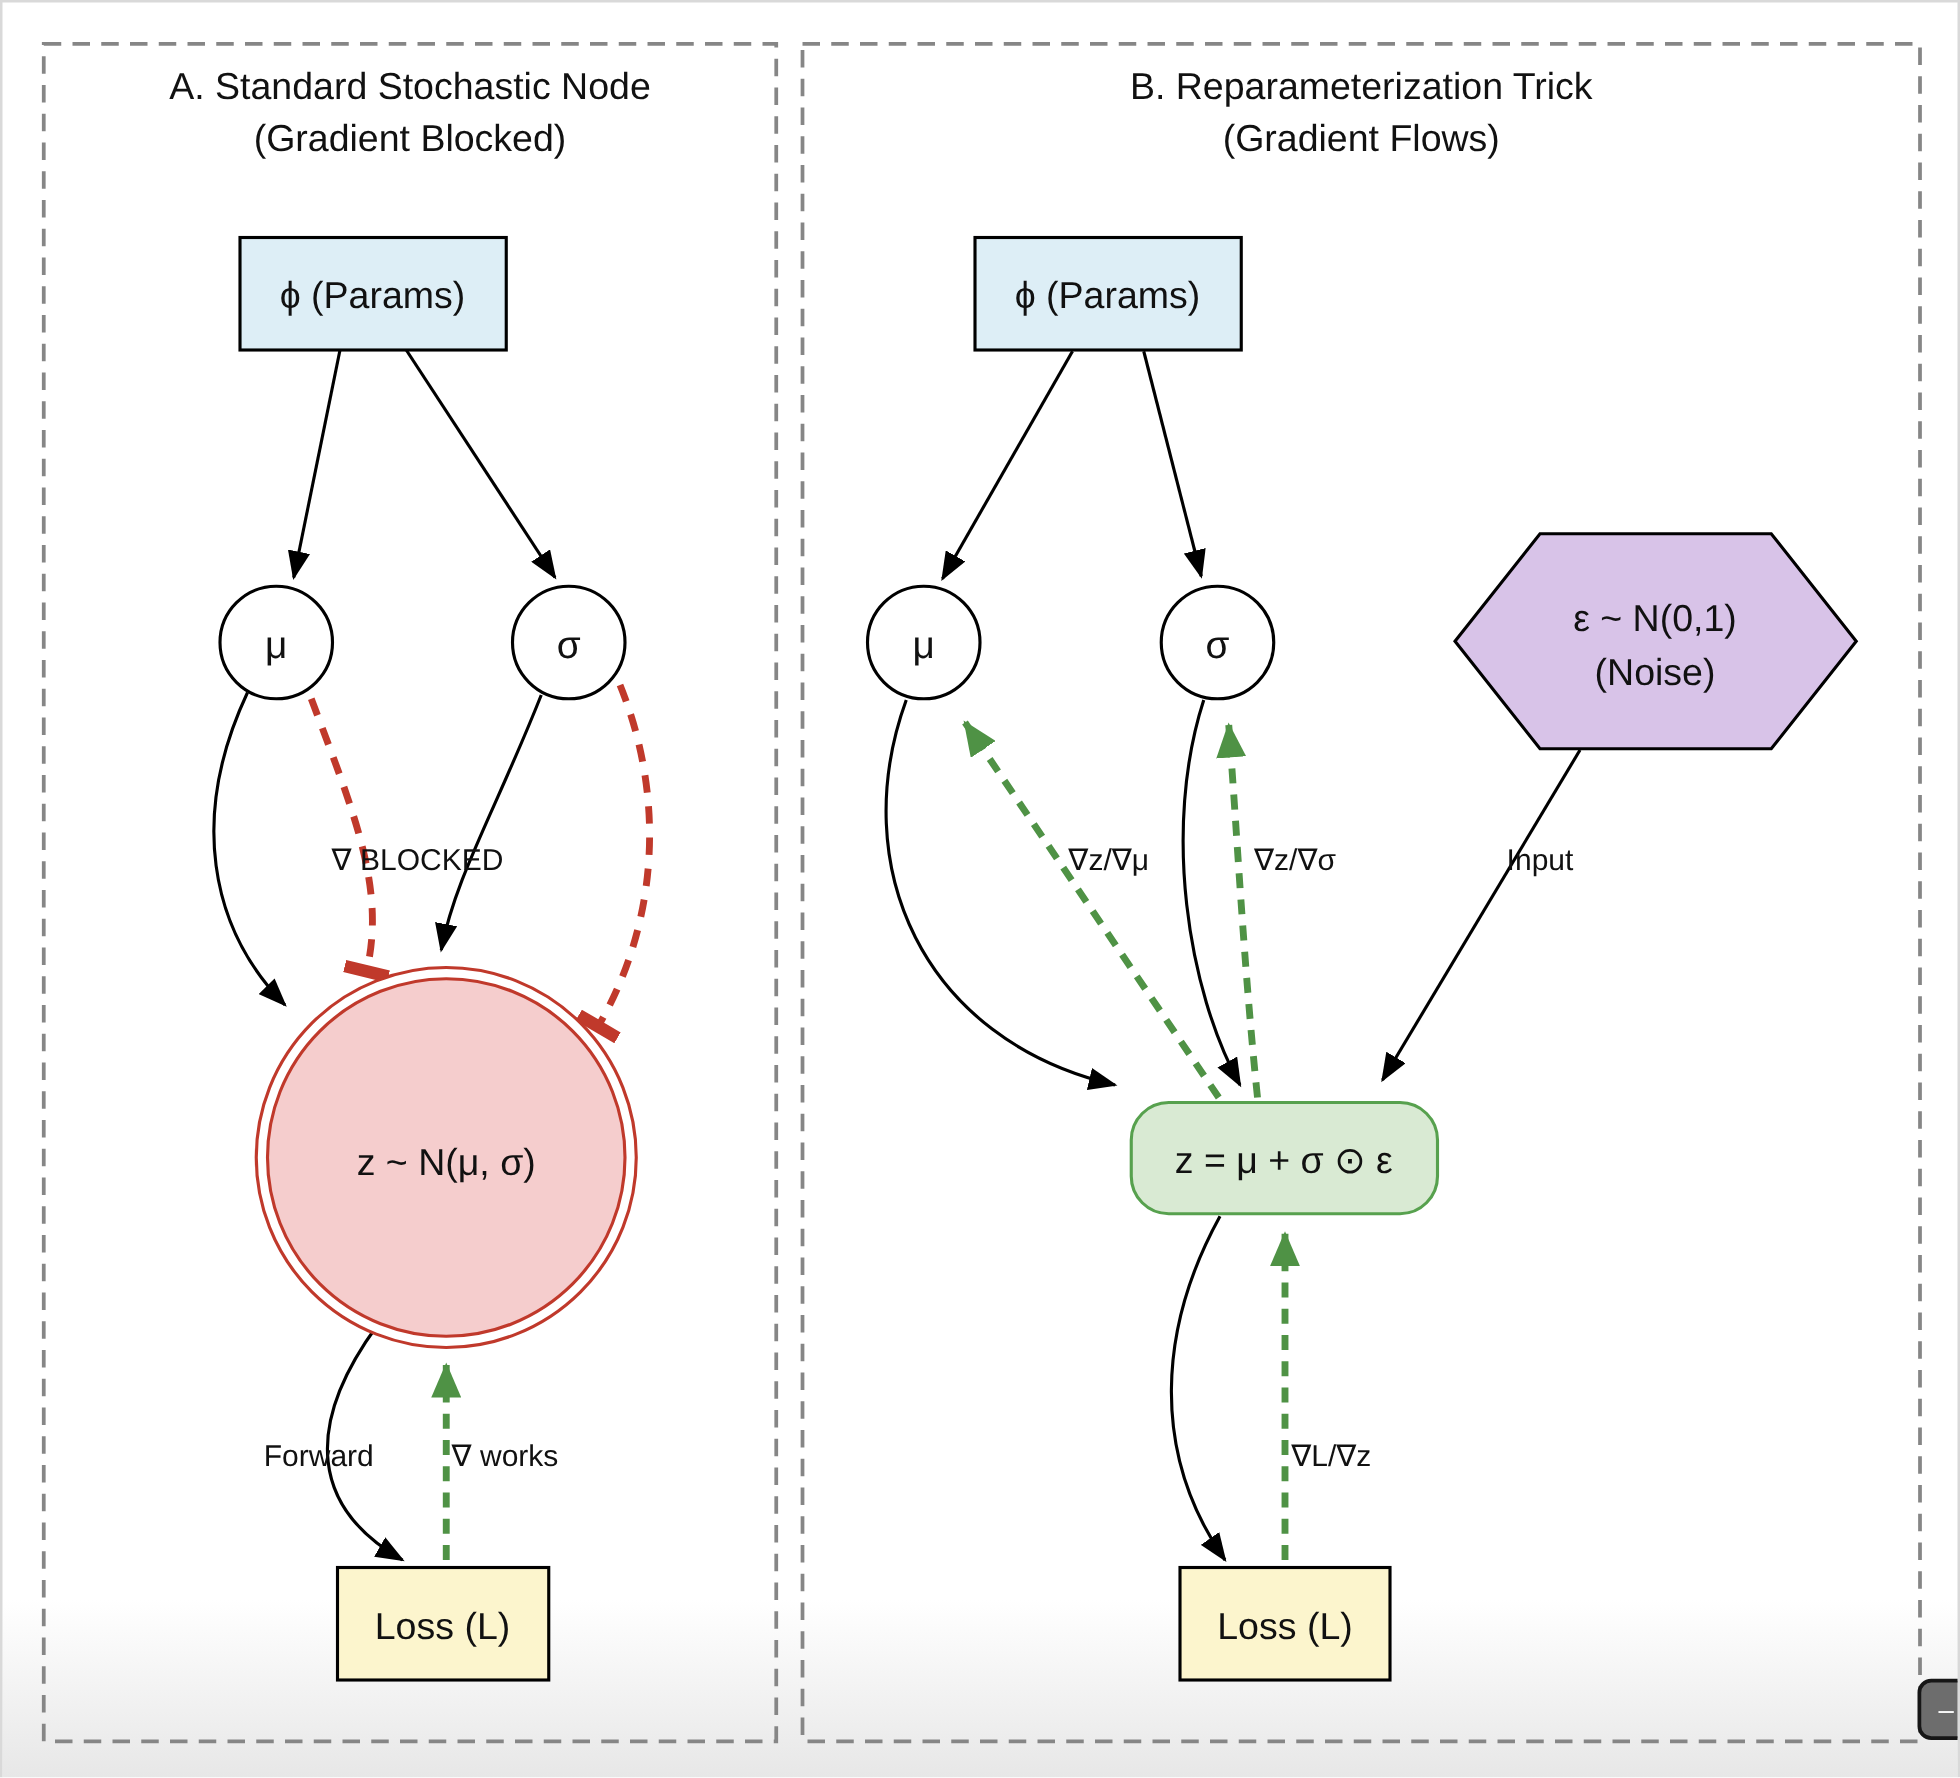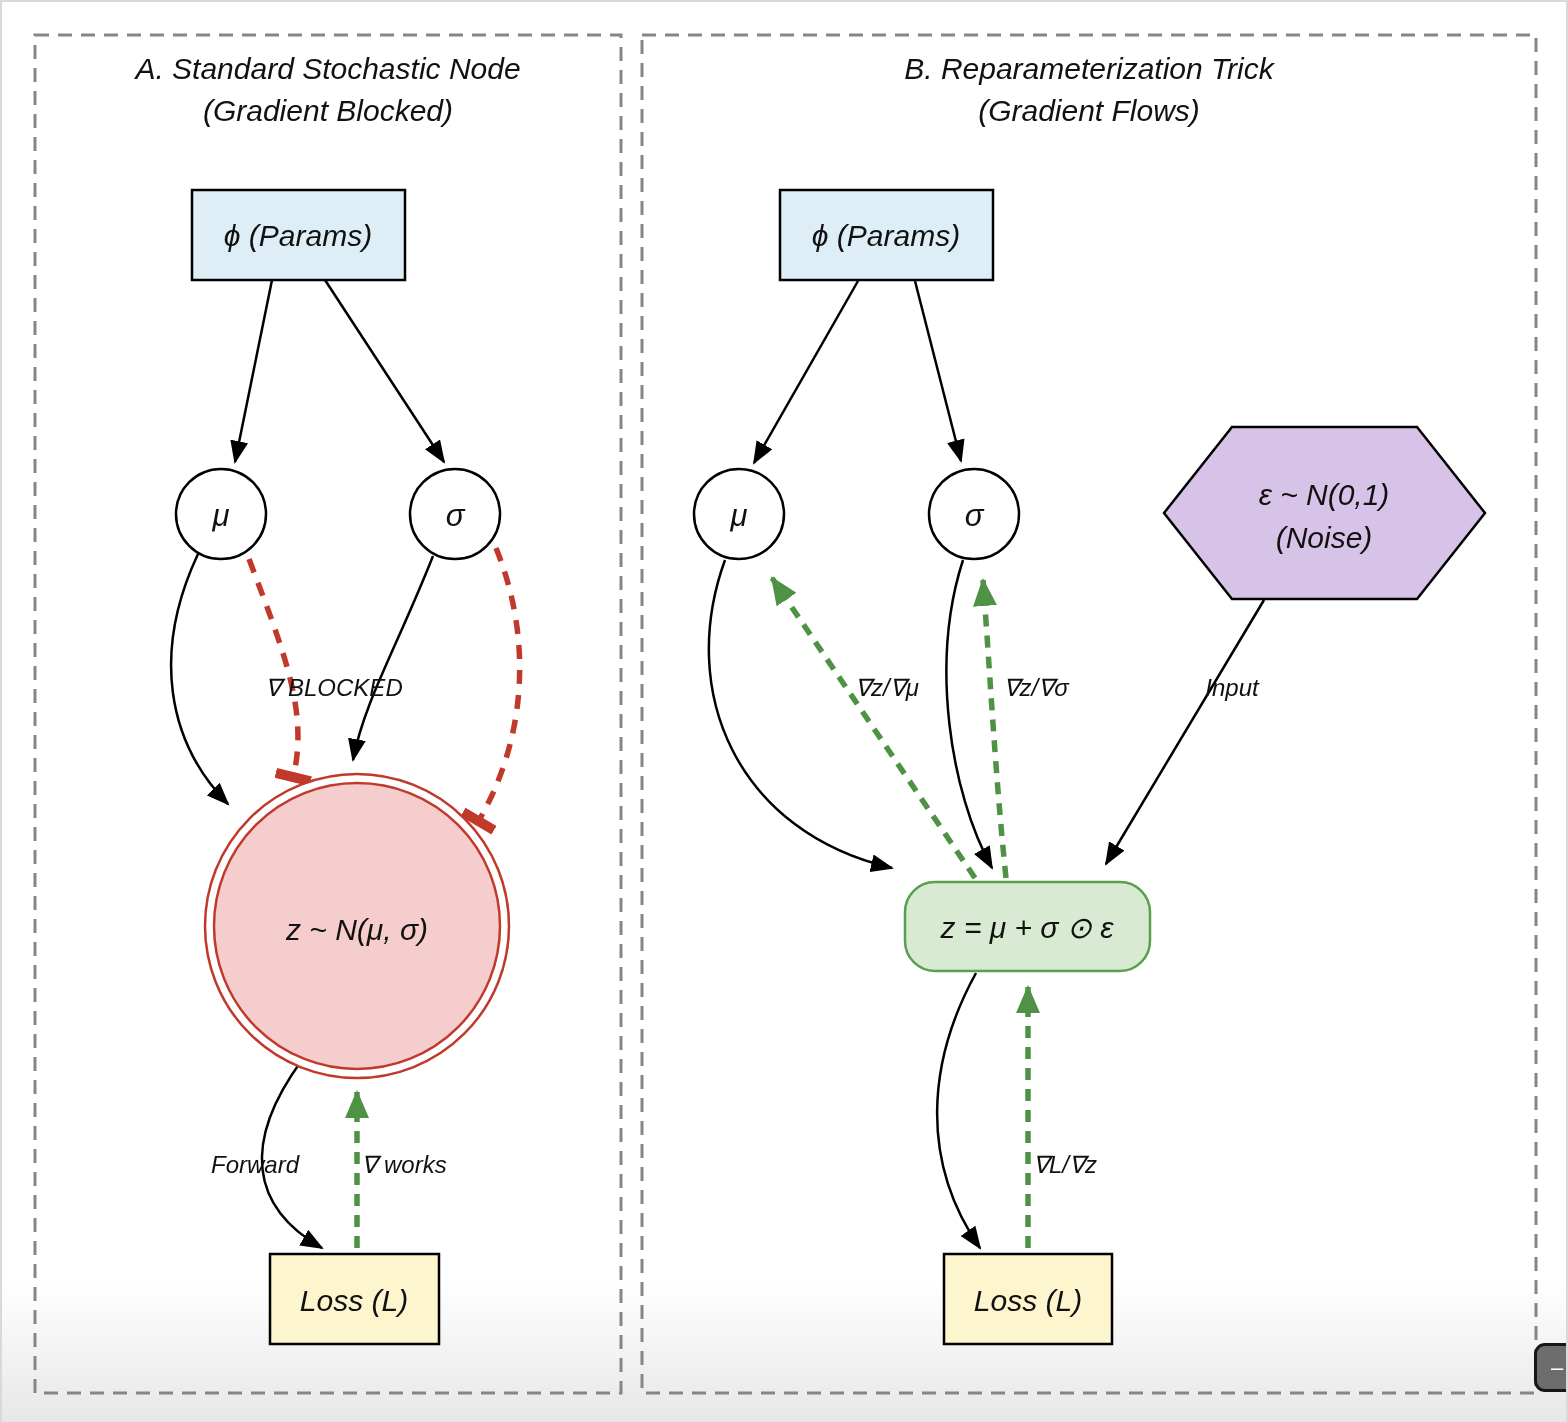--- a/index.html
+++ b/index.html
@@ -6,21 +6,20 @@
   .page {
     position:relative;
     width:1568px; height:1422px;
     box-sizing:border-box;
     font-family:"Liberation Sans", sans-serif;
     background:linear-gradient(#ffffff 0%, #ffffff 90%, #e7e7e7 100%);
     border-top:2px solid #d9d9d9;
     border-left:2px solid #d9d9d9;
     border-right:2px solid #d9d9d9;
     overflow:hidden;
-    font-style:italic;
   }
   svg { display:block; }
   svg text {
     font-family:"Liberation Sans", sans-serif;
     fill:#111;
   }
   .title-text   { font-size:30px; text-anchor:middle; }
   .node-text    { font-size:30px; text-anchor:middle; }
   .small-node-text { font-size:31px; text-anchor:middle; }
   .edge-text    { font-size:24px; text-anchor:middle; }

